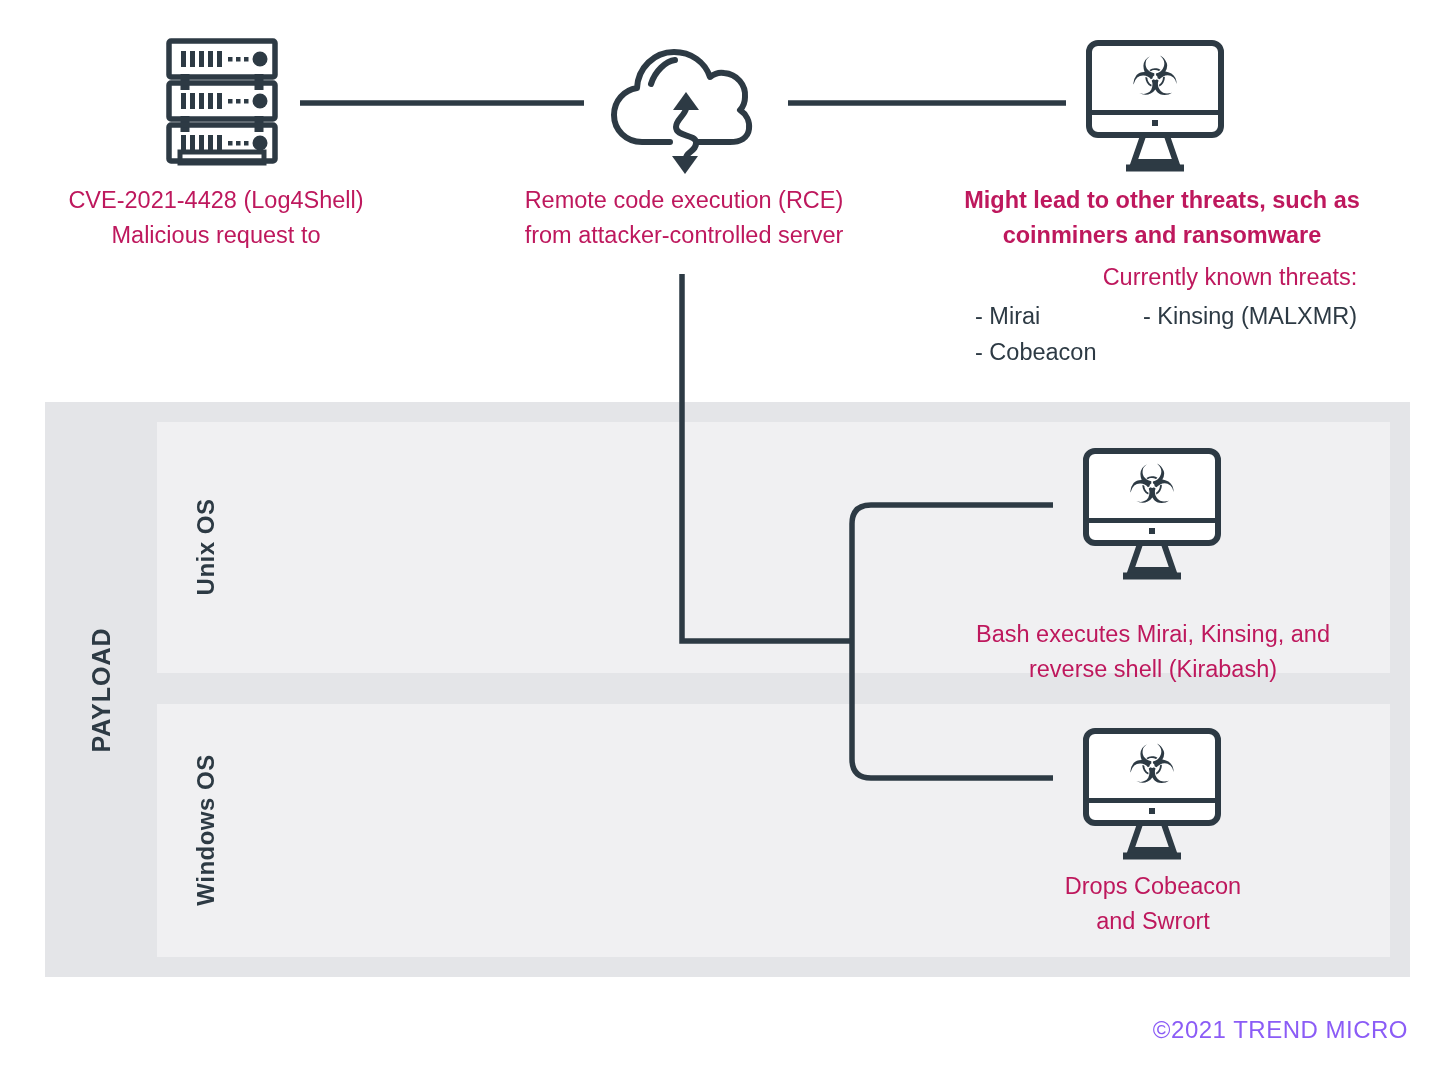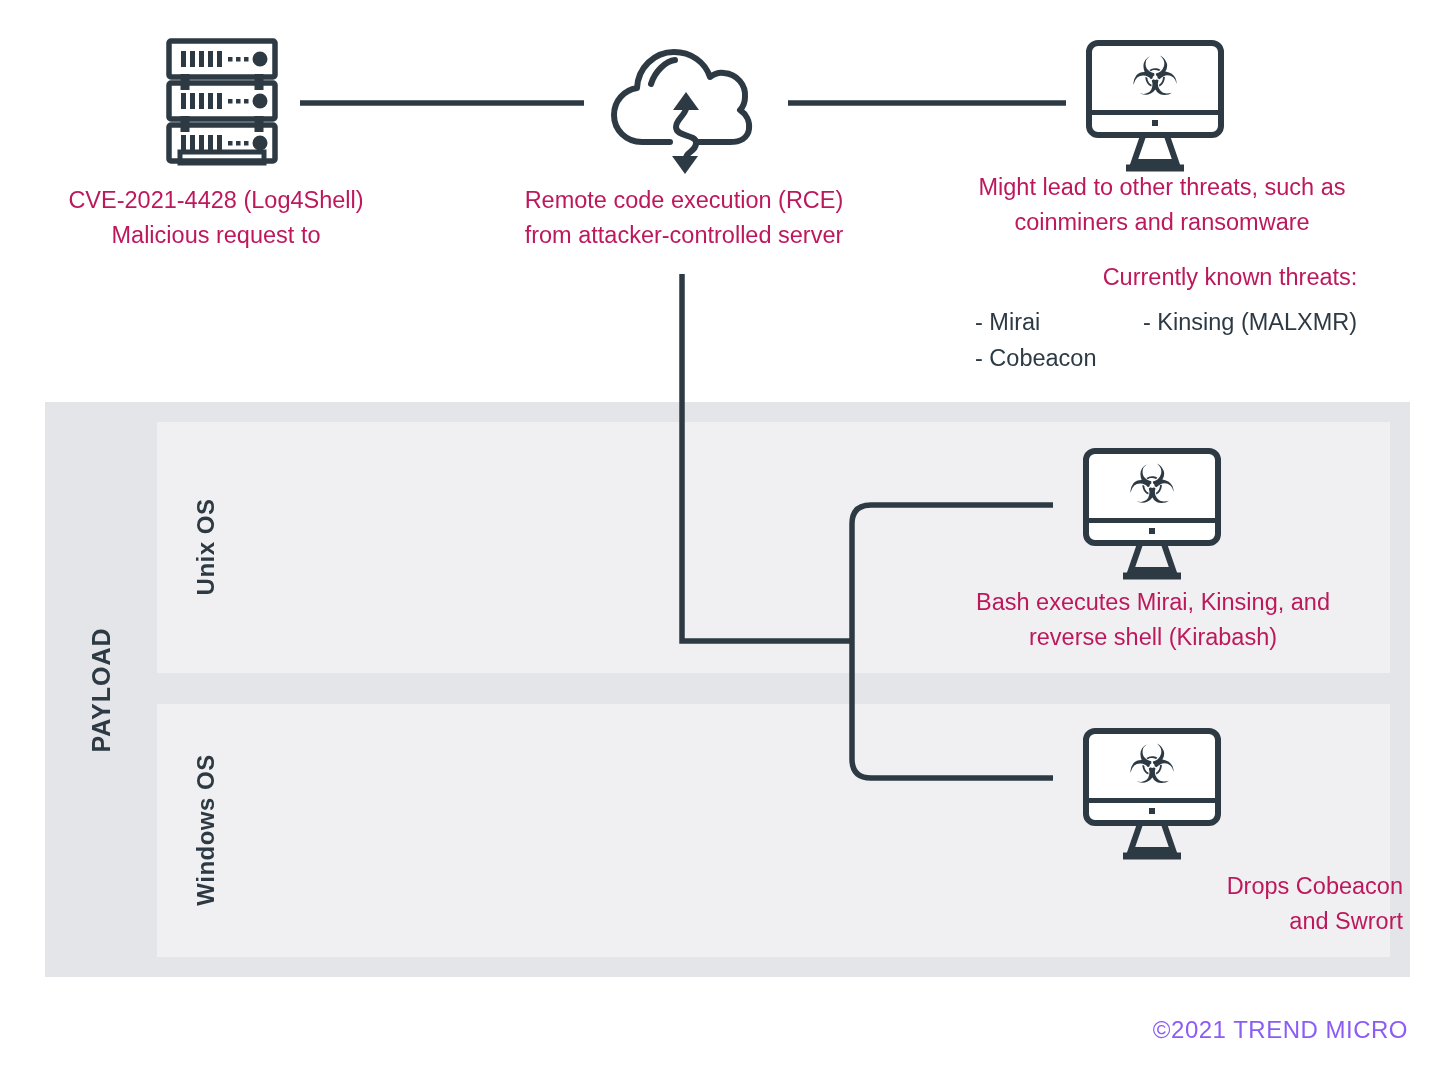--- a/index.html
+++ b/index.html
@@ -49,29 +49,29 @@
   .caption {
     position:absolute;
     text-align:center;
     font-size:23.5px;
     line-height:35px;
     color:#be185d;
     z-index:4;
   }
   .caption.server-label   { left:6px;   top:183px; width:420px; }
   .caption.cloud-label    { left:434px; top:183px; width:500px; }
-  .caption.threat-label   { left:912px; top:170px; width:500px; }
+  .caption.threat-label   { left:912px; top:183px; width:500px;font-weight:bold; }
   .caption.threats-title  { left:980px; top:260px; width:500px; }
-  .caption.unix-caption   { left:903px; top:585px; width:500px; }
-  .caption.windows-caption{ left:903px; top:869px; width:500px;text-align:right; }
+  .caption.unix-caption   { left:903px; top:617px; width:500px; }
+  .caption.windows-caption{ left:903px; top:869px; width:500px; }
 
   .threat-col {
     position:absolute; top:298px;
     font-size:23.5px; line-height:36px;
-    text-align:left; color:#2d3a44; z-index:4;margin-top:6px;
+    text-align:left; color:#2d3a44; z-index:4;
   }
   .threat-col.col1 { left:975px; }
   .threat-col.col2 { left:1143px; }
   .threat-col div { white-space:nowrap; }
 
   .copyright {
     position:absolute;
     right:44px; top:1016px;
     font-size:24px;
     letter-spacing:0.5px;

